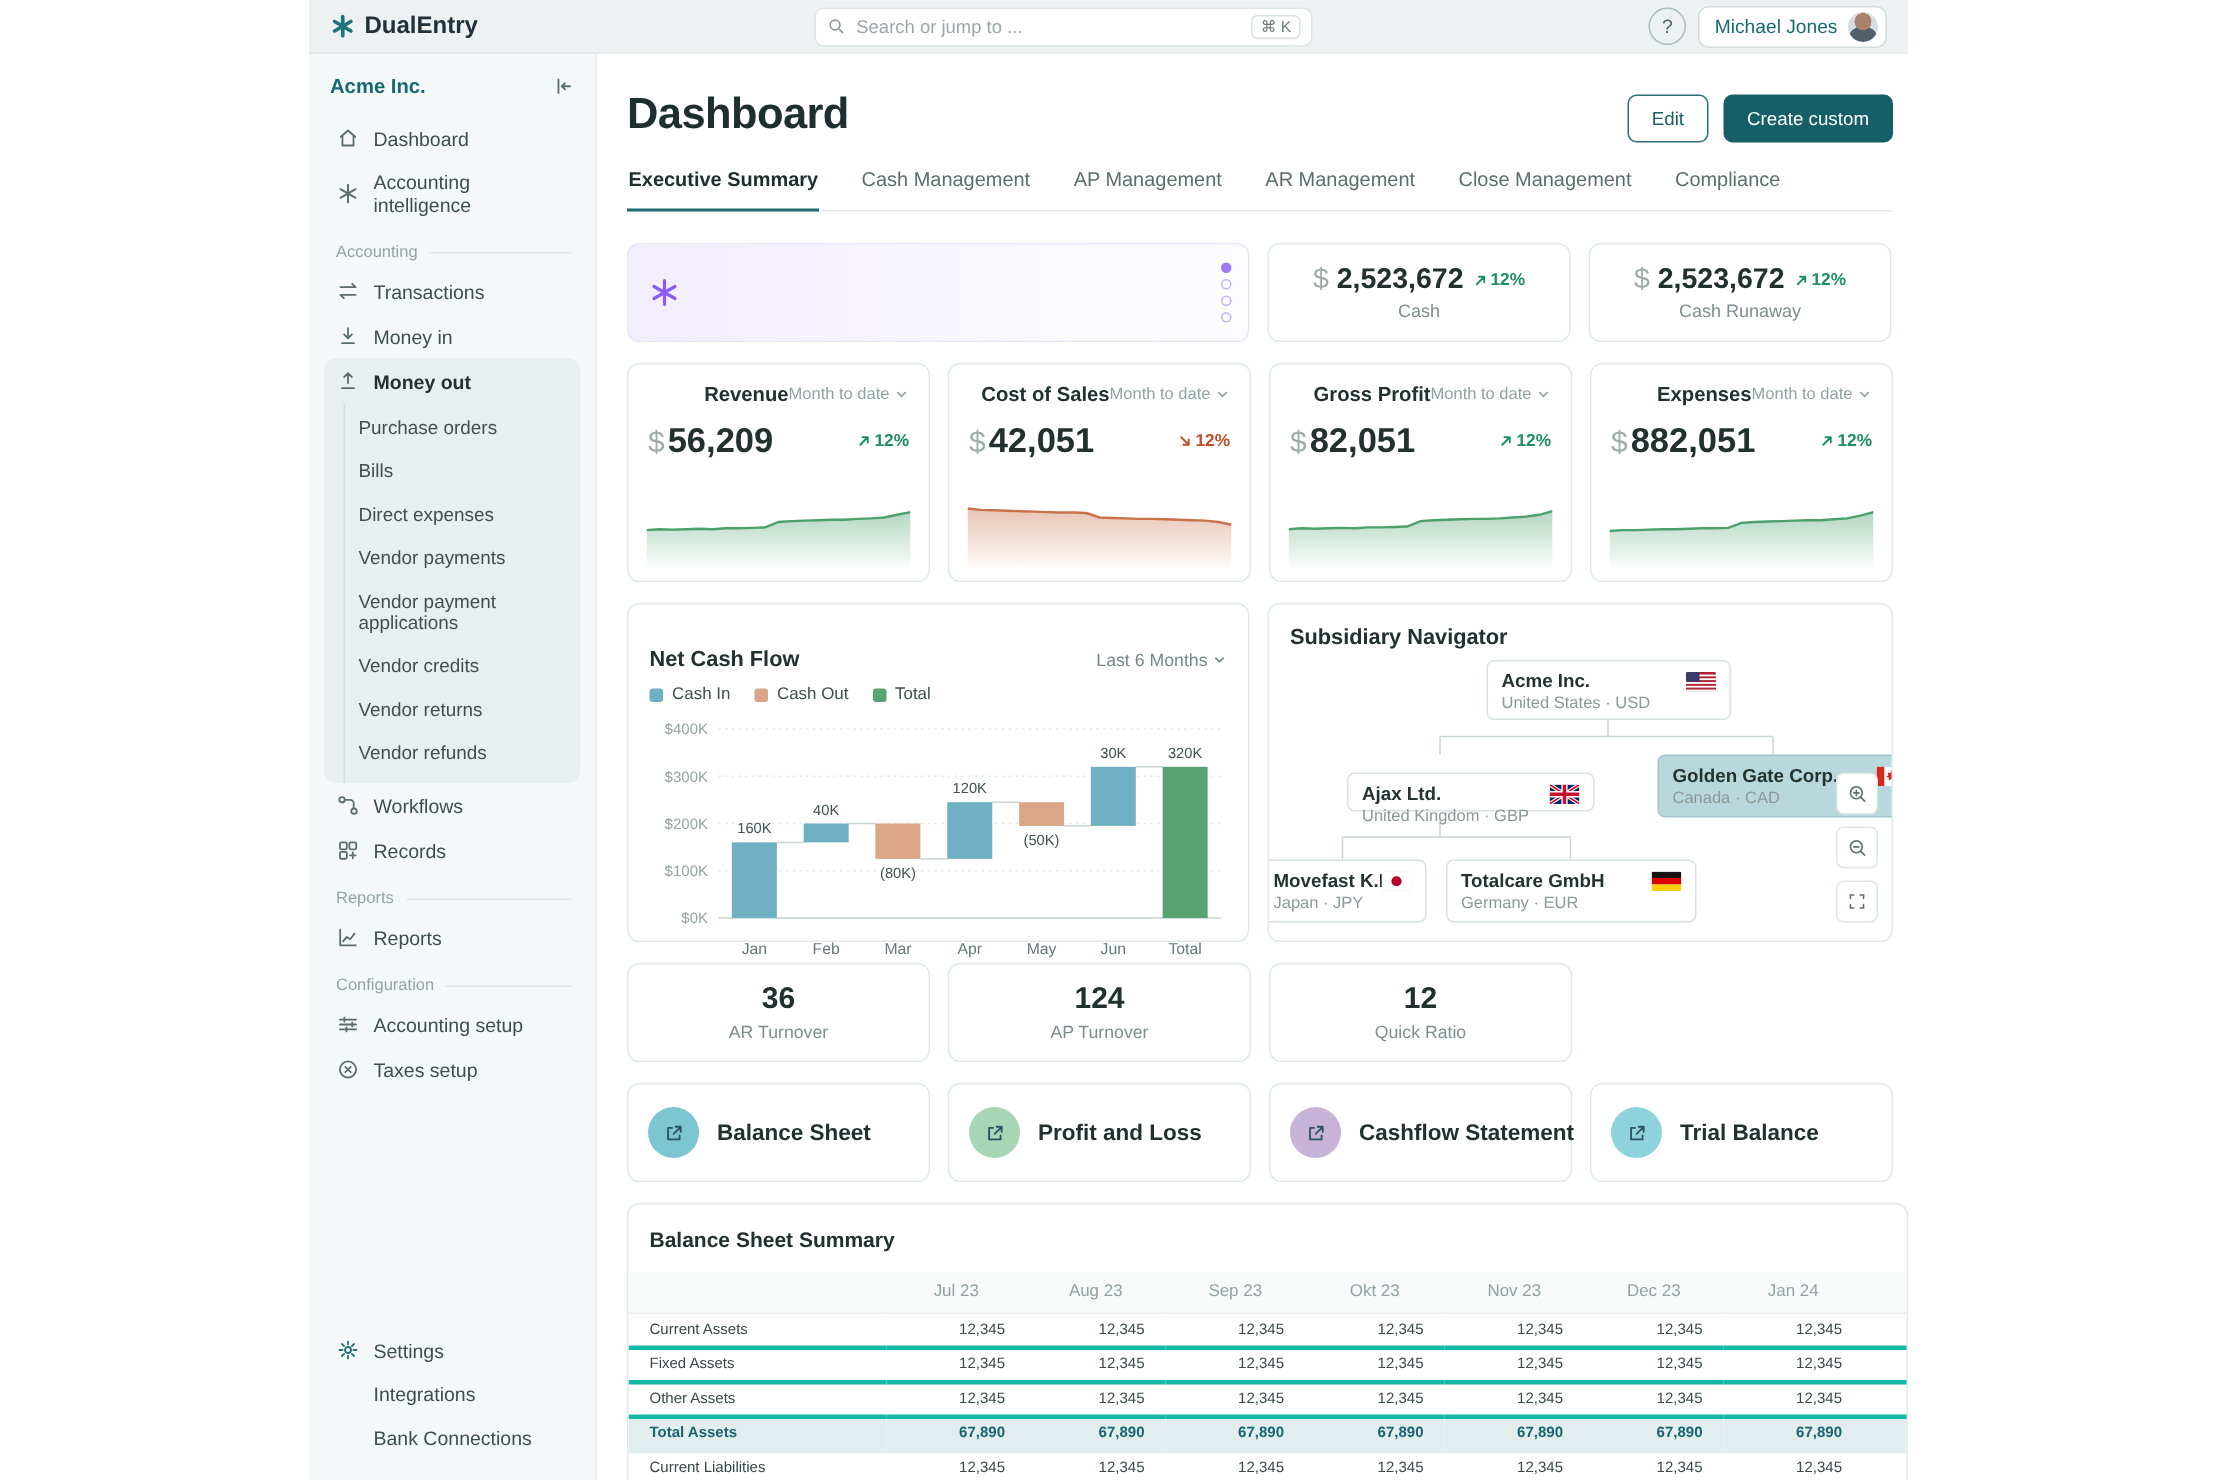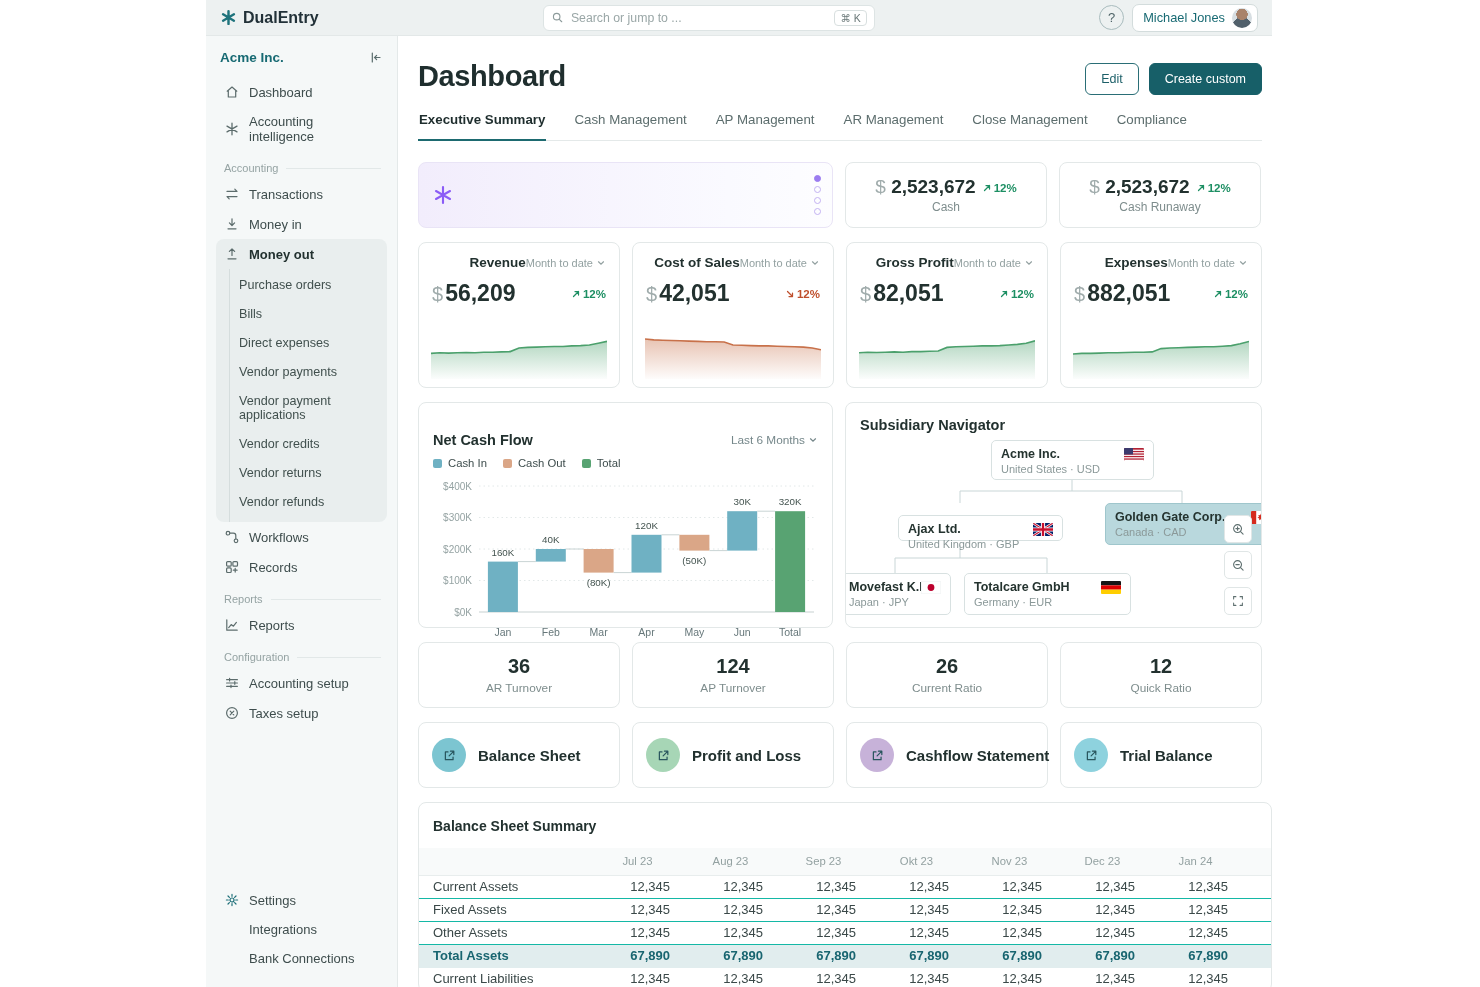--- a/index.html
+++ b/index.html
@@ -116,21 +116,21 @@
   .link-card { width:202px; height:66px; display:flex; align-items:center; gap:12px; padding:0 13px; cursor:pointer; }
   .link-icon { width:34px; height:34px; border-radius:50%; display:flex; align-items:center; justify-content:center; color:#29565e; flex:0 0 34px; }
   .link-label { font-size:15px; font-weight:600; color:#22312f; white-space:nowrap; }
 
   
   .table-panel { margin-top:14px; width:854px; padding-top:15px; overflow:hidden; }
   .tbl-title { font-size:14px; font-weight:700; color:#22312f; padding:0 14px 14px; }
   table { border-collapse:collapse; width:916px; table-layout:fixed; }
   thead th { font-weight:400; font-size:11.3px; color:#93a1a1; height:27px; background:#f8fafa; border-bottom:1px solid #e8eded; text-align:center; }
   thead th:first-child { text-align:left; padding-left:14px; }
-  tbody td { height:23px; font-size:13px; color:#3a4848; border-bottom:1px solid #14b8a6; text-align:right; padding-right:14px; }
+  tbody td { height:23px; font-size:10px; color:#3a4848; border-bottom:3px solid #14b8a6; text-align:right; padding-right:14px; }
   tbody td:first-child { text-align:left; padding-left:14px; padding-right:0; }
   tr.hl td { background:#e1edee; color:#186570; font-weight:700; border-bottom-color:#e1edee; }
 </style>
 </head>
 <body>
 
 <div class="canvas">
   <div class="app">
 
     <header class="topbar">
@@ -613,24 +613,20 @@
         <div class="row" id="stats-row">
             <div class="card stat-card">
               <span class="stat-val">36</span>
               <span class="stat-label">AR Turnover</span>
             </div>
             <div class="card stat-card">
               <span class="stat-val">124</span>
               <span class="stat-label">AP Turnover</span>
             </div>
             <div class="card stat-card">
-              <span class="stat-val">26</span>
-              <span class="stat-label">Current Ratio</span>
-            </div>
-            <div class="card stat-card">
               <span class="stat-val">12</span>
               <span class="stat-label">Quick Ratio</span>
             </div>
           </div>
         <div class="row" id="links-row">
             <div class="card link-card">
               <span class="link-icon" style="background:#7cc5d1">
                 <svg viewBox="0 0 16 16" width="15" height="15" fill="none" stroke="currentColor" stroke-width="1.3" stroke-linecap="round" stroke-linejoin="round">
                   <path d="M6.4 4.2H3.6v8.2h8.2V9.6M9 3.4h3.6V7M12.4 3.6L7.6 8.4"></path>
                 </svg>

